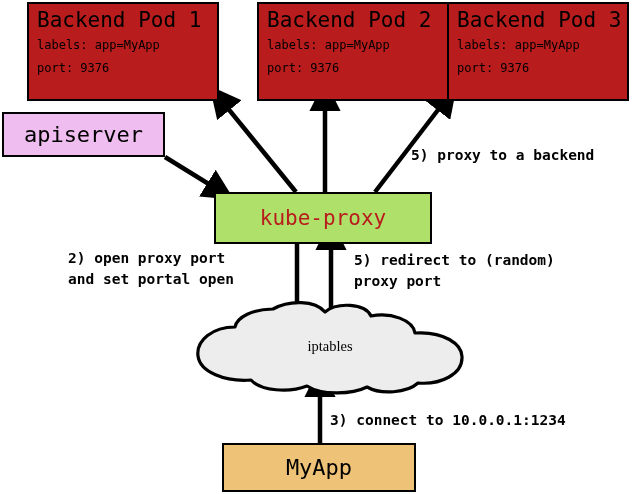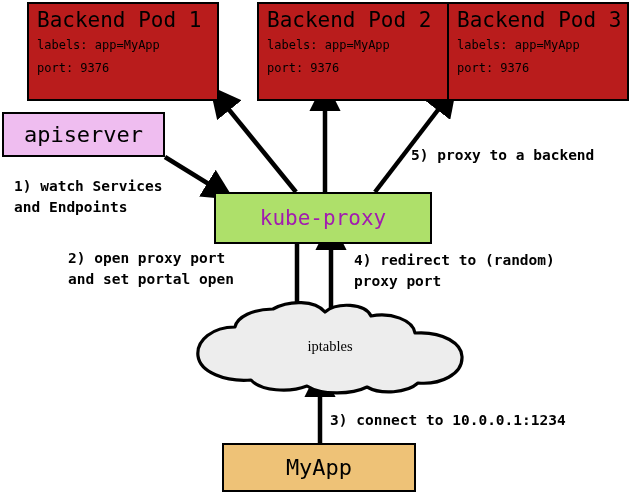--- a/index.html
+++ b/index.html
@@ -48,21 +48,21 @@
     color: #000;
   }
   .kubeproxy {
     background: #aee06a;
     display: flex;
     align-items: center;
     justify-content: center;
   }
   .kubeproxy-label {
     font-size: 21px;
-    color: #a21caf;
+    color: #b91c1c;
   }
   .client {
     background: #eec277;
     display: flex;
     align-items: center;
     justify-content: center;
   }
   .client-label {
     font-size: 22px;
     color: #000;
@@ -172,36 +172,32 @@
                C 11,40 28,27 50,27
                C 52,17 68,9 88,9 Z" fill="#ededed" stroke="#000000" stroke-width="3.2" stroke-linejoin="round"></path>
     </svg>
     <div class="cloud-label">iptables</div>
   </div>
 
   <div class="node client" style="left:222px; top:443px; width:194px; height:49px;">
     <span class="client-label">MyApp</span>
   </div>
 
-  <div class="step" style="left:14px; top:176px;">
-    <div>1) watch Services</div>
-    <div>and Endpoints</div>
-  </div>
 
   <div class="step" style="left:68px; top:248px;">
     <div>2) open proxy port</div>
     <div>and set portal open</div>
   </div>
 
   <div class="step" style="left:330px; top:410px;">
     <div>3) connect to 10.0.0.1:1234</div>
   </div>
 
   <div class="step" style="left:354px; top:250px;">
-    <div>4) redirect to (random)</div>
+    <div>5) redirect to (random)</div>
     <div>proxy port</div>
   </div>
 
   <div class="step" style="left:411px; top:145px;">
     <div>5) proxy to a backend</div>
   </div>
 
 </div>
 
 </body></html>

